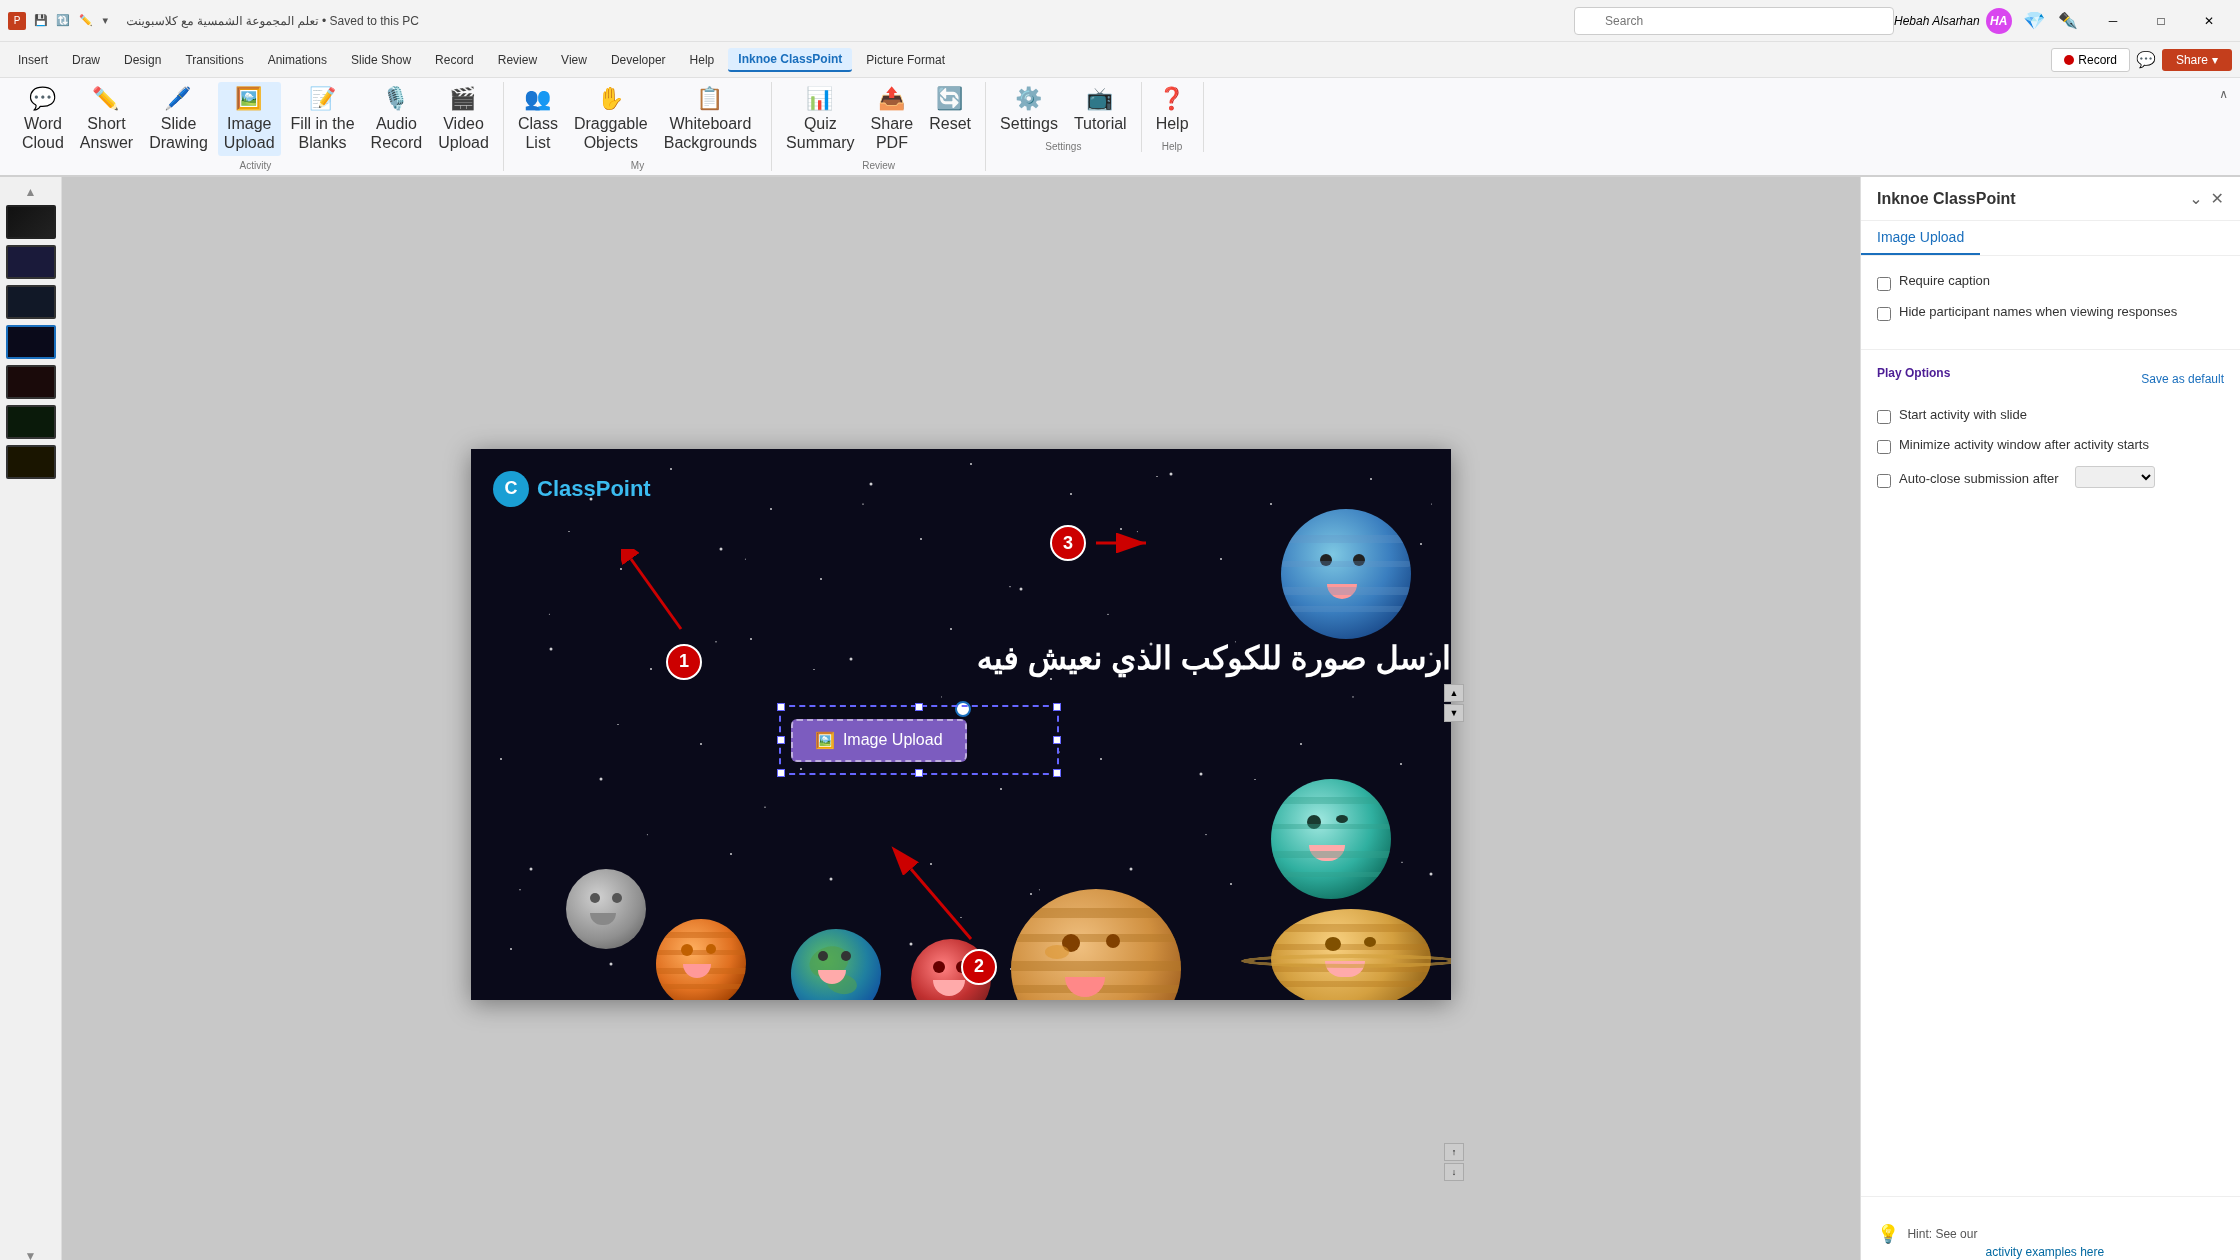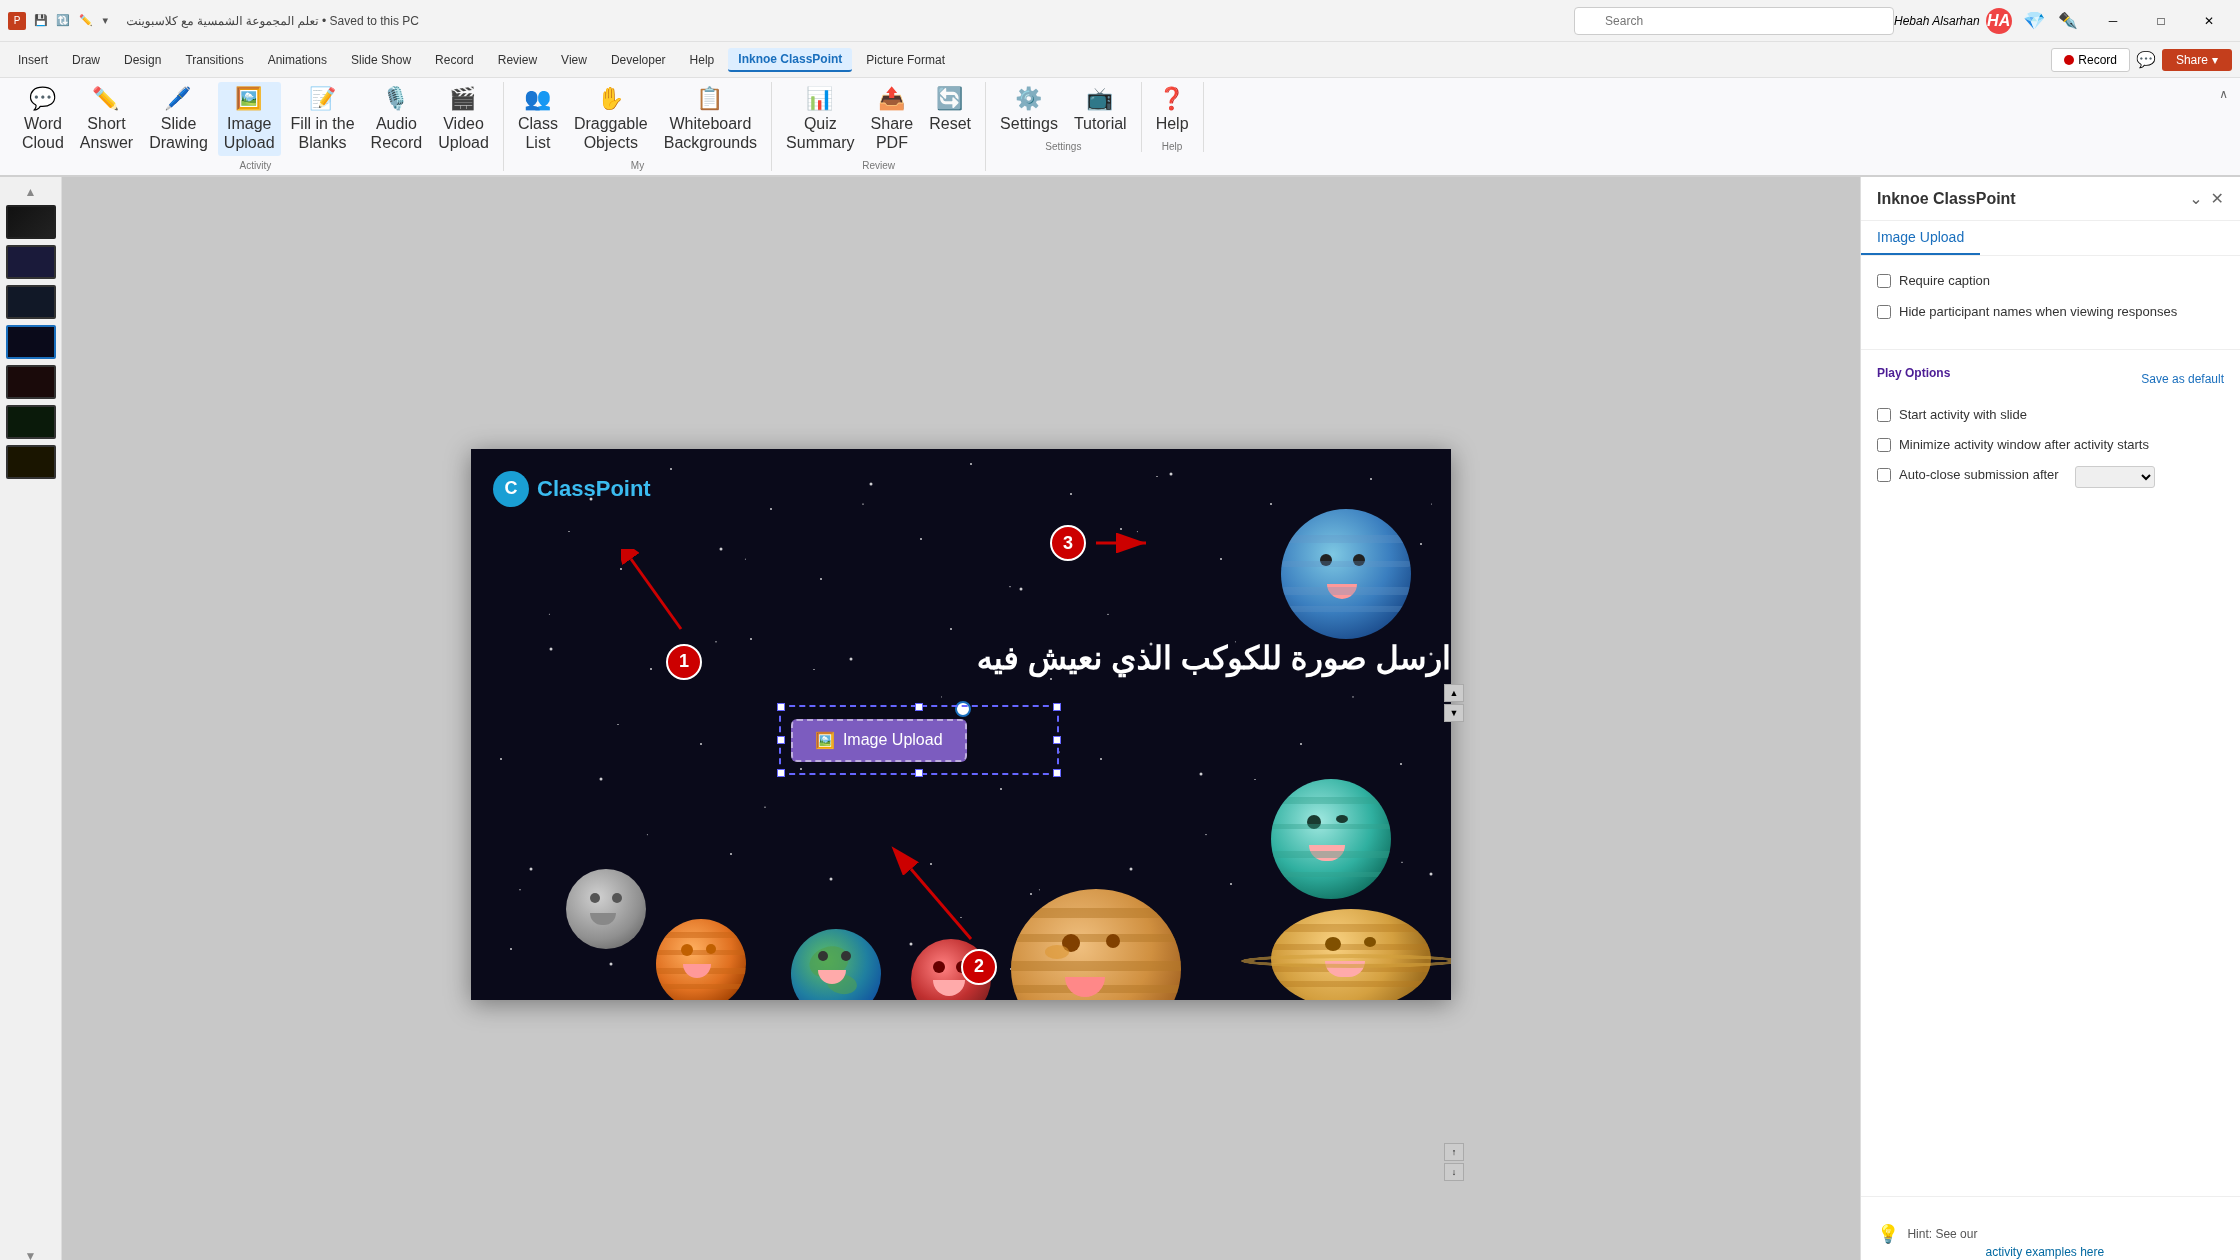--- a/index.html
+++ b/index.html
@@ -17,21 +17,21 @@
     .titlebar-left { display: flex; align-items: center; gap: 8px; flex: 1; }
     .titlebar-icons { display: flex; gap: 6px; }
     .titlebar-icon { width: 18px; height: 18px; background: #c43e1c; border-radius: 2px; display: flex; align-items: center; justify-content: center; color: white; font-size: 10px; }
     .titlebar-filename { font-size: 12px; color: #444; }
     .titlebar-center { display: flex; align-items: flex-start; }
     .search-bar { width: 320px; height: 28px; border: 1px solid #ccc; border-radius: 4px; padding: 0 10px 0 30px; font-size: 12px; background: white; position: relative; }
     .search-container { position: relative; }
     .search-container::before { content: '🔍'; position: absolute; left: 8px; top: 50%; transform: translateY(-50%); font-size: 11px; }
     .titlebar-right { display: flex; align-items: center; gap: 12px; margin-left: auto; }
     .user-badge { display: flex; align-items: center; gap: 6px; font-size: 12px; font-style: italic; }
-    .user-avatar { width: 26px; height: 26px; border-radius: 50%; background: #ef4444; color: white; display: flex; align-items: center; justify-content: center; font-size: 16px; font-weight: bold; }
+    .user-avatar { width: 26px; height: 26px; border-radius: 50%; background: #d946ef; color: white; display: flex; align-items: center; justify-content: center; font-size: 12px; font-weight: bold; }
     .gem-icon { color: #8b5cf6; font-size: 18px; }
     .win-controls { display: flex; gap: 2px; }
     .win-btn { width: 46px; height: 30px; border: none; background: transparent; cursor: pointer; font-size: 12px; display: flex; align-items: center; justify-content: center; }
 
     
     .menubar {
       background: #f3f3f3;
       height: 36px;
       display: flex;
       align-items: center;
@@ -298,21 +298,21 @@
       font-size: 14px;
       color: #1a6fbd;
       font-weight: 500;
       padding: 8px 16px;
       border-bottom: 2px solid #1a6fbd;
       display: inline-block;
     }
 
     .checkbox-row {
       display: flex;
-      align-items: flex-start;
+      align-items: flex-end;
       gap: 8px;
       margin-bottom: 12px;
     }
     .checkbox-row input[type="checkbox"] {
       margin-top: 2px;
       width: 14px;
       height: 14px;
     }
     .checkbox-label { font-size: 13px; color: #333; line-height: 1.4; }
 

